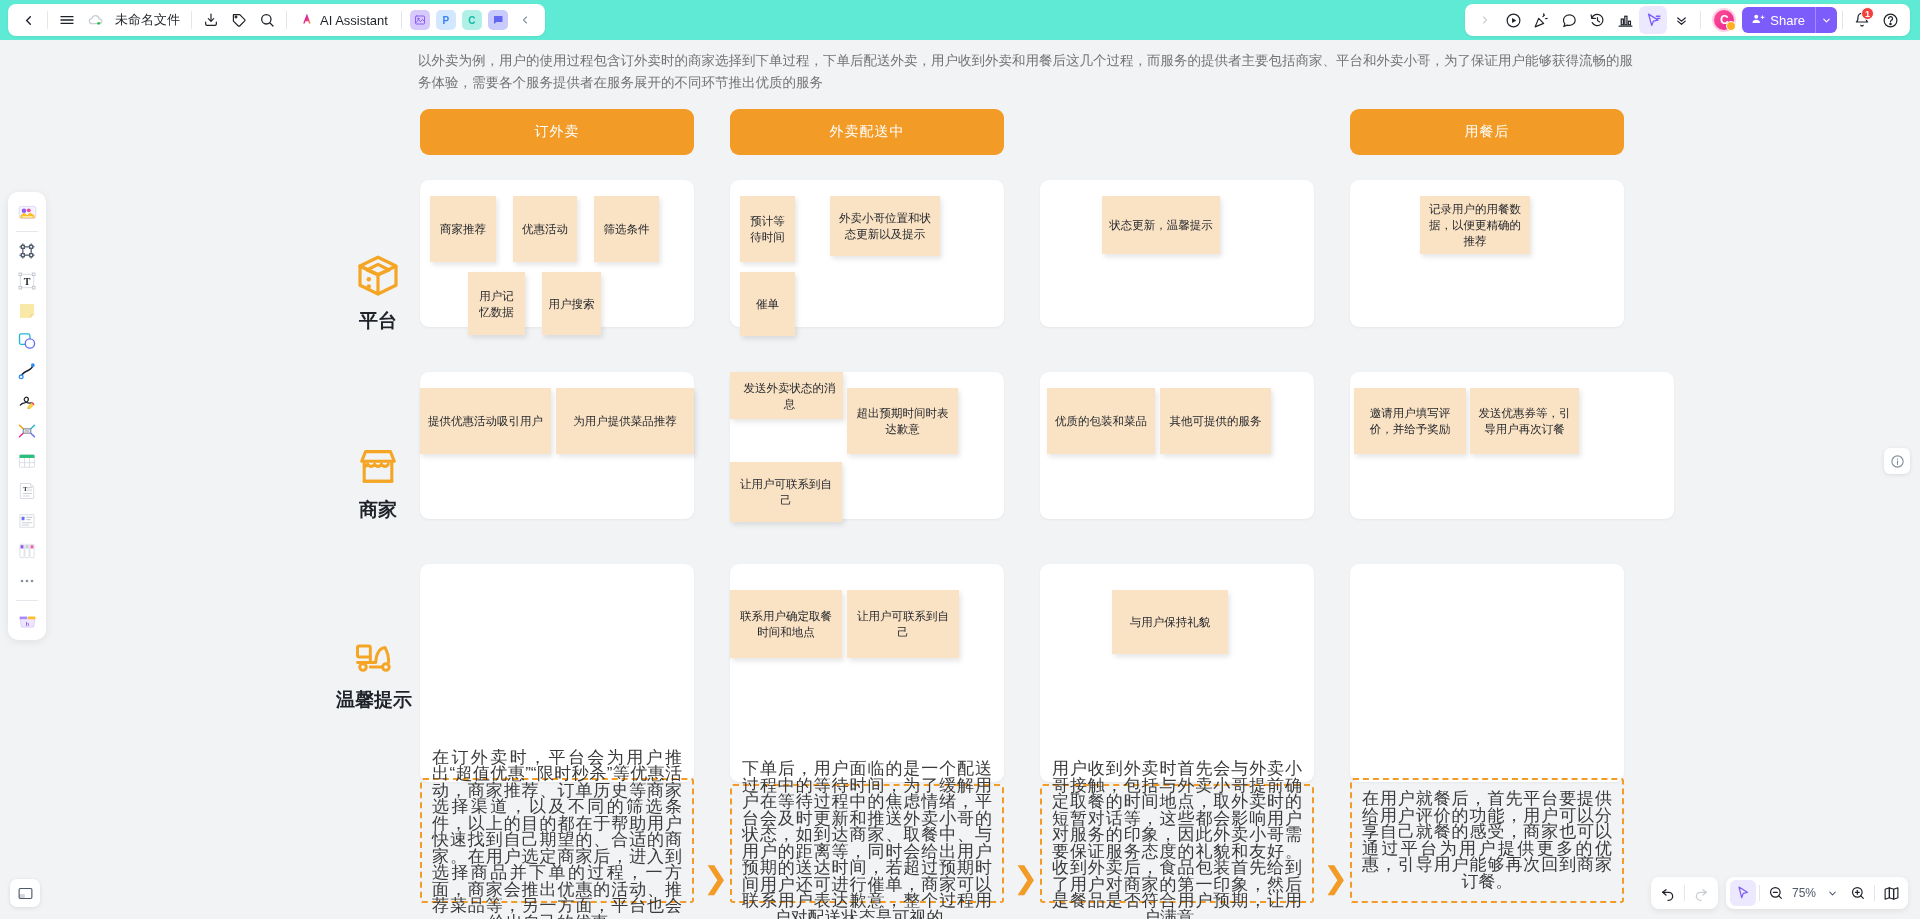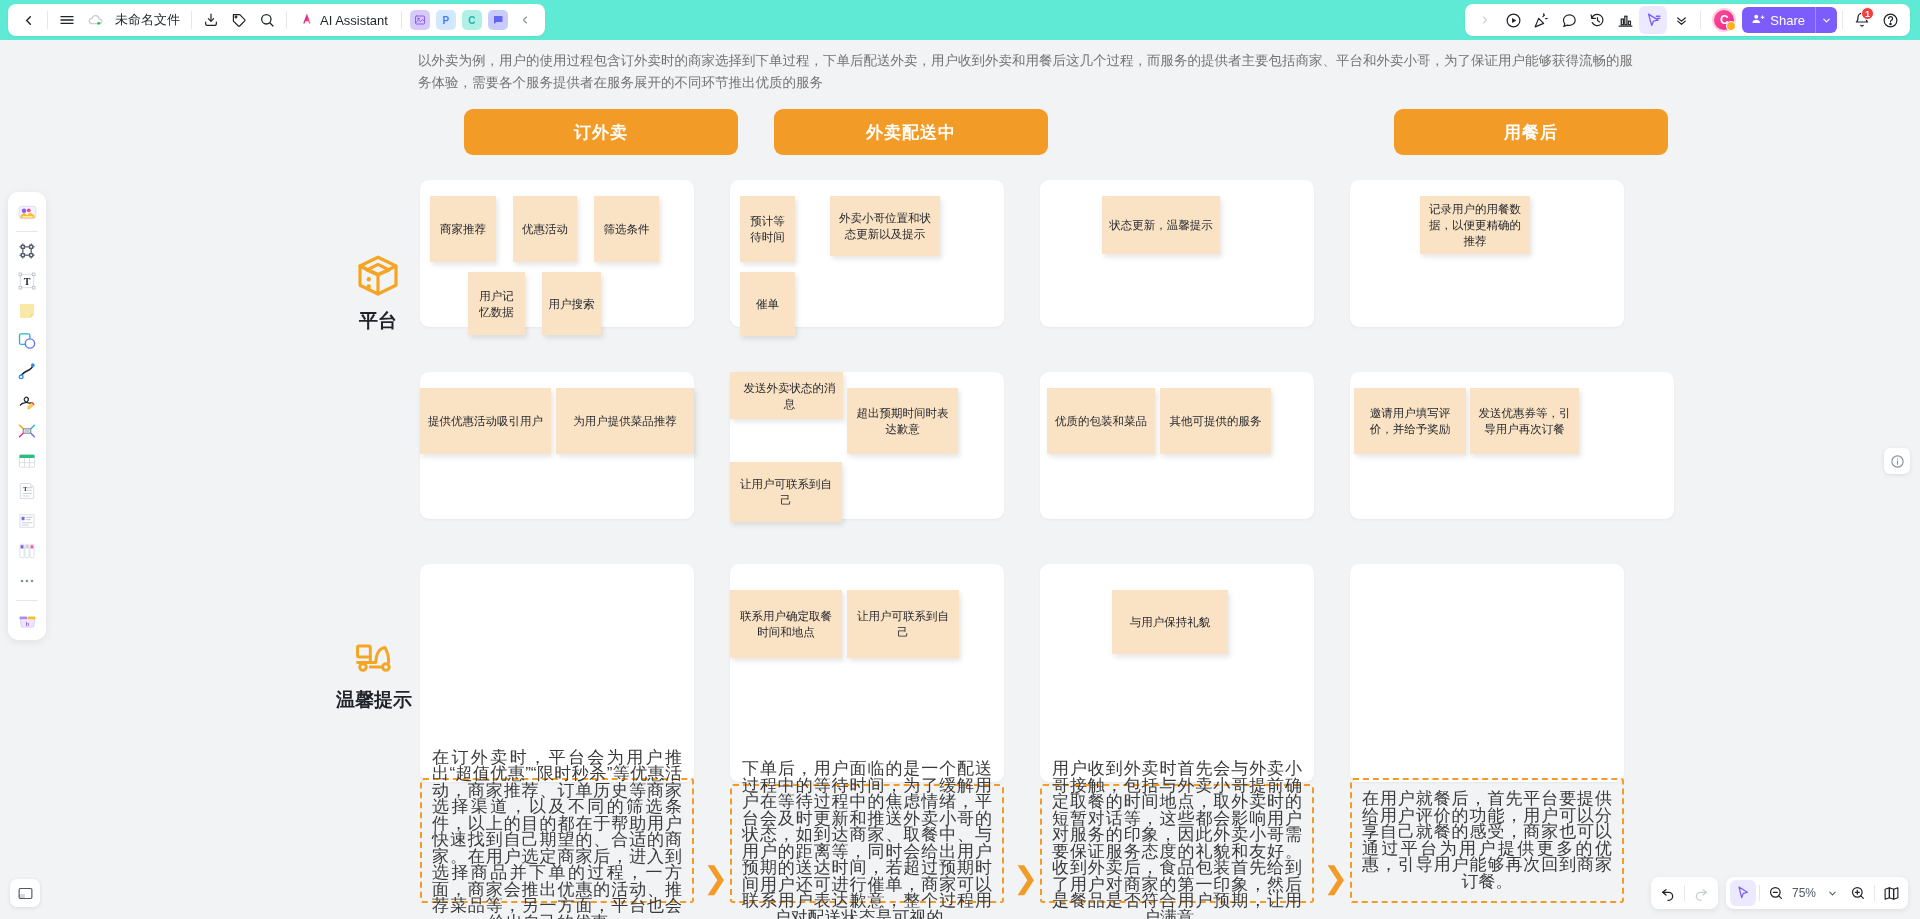--- a/index.html
+++ b/index.html
@@ -141,22 +141,22 @@
   .intro-text {
     position: absolute; left: 418px; top: 10px; width: 1225px;
     font-size: 13.5px; line-height: 22px; color: #737373;
   }
 
   
   .phase-header {
     position: absolute; height: 46px; border-radius: 9px;
     background: #f29b27;
     display: flex; align-items: center; justify-content: center;
-    color: #fff; font-size: 17px; font-weight: bold;
-    letter-spacing: 1px; cursor: pointer; margin-left: 44px;
+    color: #fff; font-size: 14px; font-weight: normal;
+    letter-spacing: 1px; cursor: pointer;
   }
 
   
   .lane-card {
     position: absolute; background: #ffffff; border-radius: 9px;
     box-shadow: 0 1px 3px rgba(0,0,0,0.05);
   }
 
   
   .sticky {
@@ -521,20 +521,31 @@
           <path d="M12 2.6 21 7l-9 4.4L3 7z"></path>
           <path d="M12 6.2 17.5 9 12 11.4 6.5 9z"></path>
           <path d="M3 7v9.6L12 21v-9.6z"></path>
           <path d="M21 7v9.6L12 21"></path>
           <circle cx="7.4" cy="13.6" r="1.1" fill="#f5a524" stroke="none"></circle>
           <circle cx="7.4" cy="17.2" r="1.1" fill="#f5a524" stroke="none"></circle>
         </svg>
     </span>
     <span class="rl-text">平台</span>
   </div>
+  <div class="row-label" style="left:330px; top:403px;">
+    <span>
+      <svg width="48" height="46" viewBox="0 0 24 24" fill="none" stroke="#f5a524" stroke-width="1.6" stroke-linejoin="round" stroke-linecap="round">
+          <path d="M3.5 9.5 5.5 4.5h13l2 5z"></path>
+          <path d="M4.8 9.5V20h14.4V9.5"></path>
+          <path d="M4.8 12.2c1.2 0 1.8-1.2 1.8-1.2s.6 1.2 1.8 1.2 1.8-1.2 1.8-1.2.6 1.2 1.8 1.2 1.8-1.2 1.8-1.2.6 1.2 1.8 1.2 1.8-1.2 1.8-1.2"></path>
+          <path d="M4.8 20h14.4"></path>
+        </svg>
+    </span>
+    <span class="rl-text">商家</span>
+  </div>
   <div class="row-label" style="left:326px; top:595px;">
     <span>
       <svg width="50" height="44" viewBox="0 0 24 24" fill="none" stroke="#f5a524" stroke-width="1.6" stroke-linejoin="round" stroke-linecap="round">
           <rect x="3" y="6" width="7" height="6" rx="1"></rect>
           <path d="M3 15h7V12"></path>
           <path d="M10 15h3c0-4.5 2-8 5-8"></path>
           <path d="M18 7c1.6 2.6 2 5 2 8"></path>
           <circle cx="6" cy="17.5" r="1.8"></circle>
           <circle cx="18.5" cy="17.5" r="1.8"></circle>
           <path d="M10 17.5h6.7"></path>

